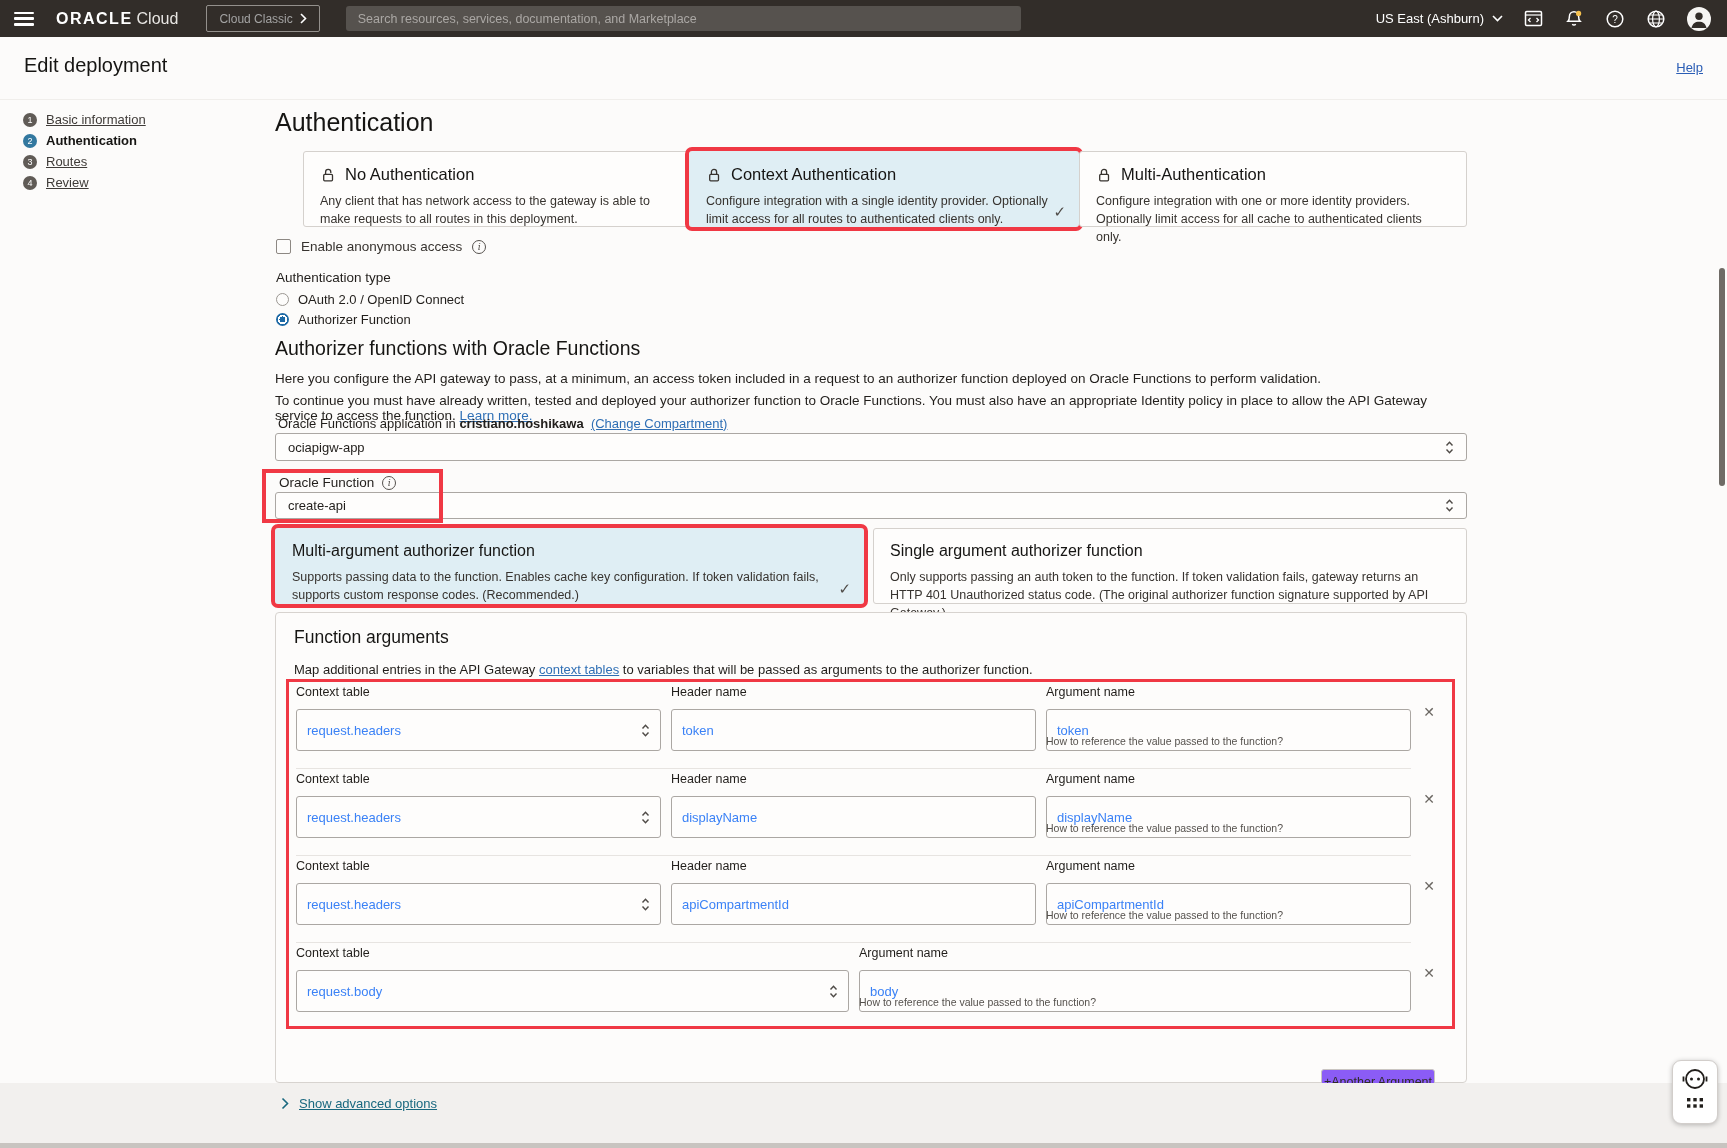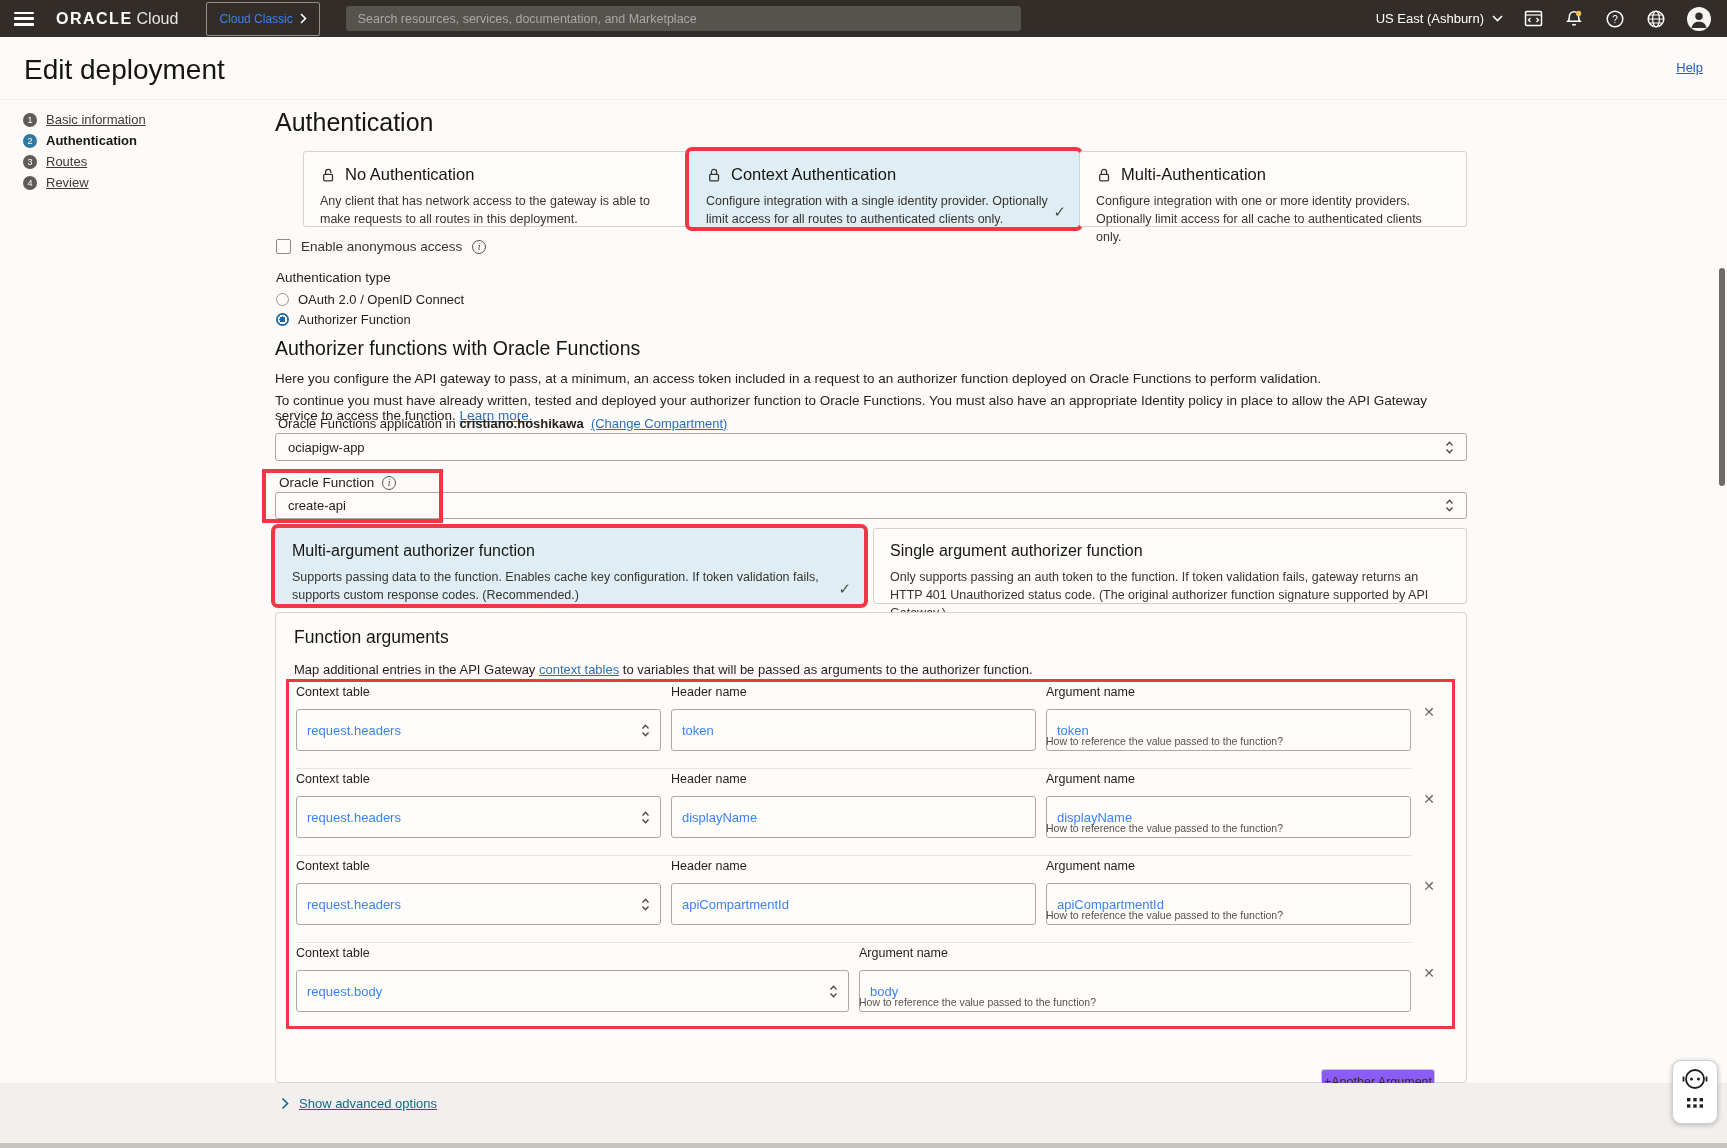--- a/index.html
+++ b/index.html
@@ -6,32 +6,32 @@
   body { font-family:"Liberation Sans", sans-serif; background:#e8e6e3; }
   .page { position:relative; width:1727px; height:1148px; overflow:hidden; background:#fcfbfa; color:#211e1b; }
 
   
   .topbar { position:absolute; left:0; top:0; width:1727px; height:37px; background:#322d29; display:flex; align-items:center; }
   .hamburger { width:20px; height:14px; margin-left:14px; display:flex; flex-direction:column; justify-content:space-between; cursor:pointer; }
   .hamburger div { height:2.5px; background:#fff; border-radius:1px; }
   .brand { margin-left:22px; color:#fff; font-size:16px; white-space:nowrap; }
   .brand .b1 { font-weight:bold; letter-spacing:1.5px; }
   .brand .b2 { font-weight:300; color:#e8e6e3; margin-left:4px; }
-  .cloud-classic { margin-left:28px; height:34px; display:flex; align-items:center; gap:7px; padding:0 12px; border:1px solid #93908c; border-radius:2px; color:#3b82f6; font-size:12px; cursor:pointer; }
+  .cloud-classic { margin-left:28px; height:27px; display:flex; align-items:center; gap:7px; padding:0 12px; border:1px solid #93908c; border-radius:2px; color:#a3a3a3; font-size:12px; cursor:pointer; }
   .search-wrap { margin-left:26px; }
   .search-input { width:675px; height:25px; background:#56524e; border:none; border-radius:3px; color:#d5d2cf; font-size:12.5px; padding:0 12px; font-family:"Liberation Sans", sans-serif; }
   .search-input::placeholder { color:#aaa7a4; }
   .topbar-right { margin-left:auto; display:flex; align-items:center; gap:21px; padding-right:16px; }
   .region { display:flex; align-items:center; gap:8px; color:#fff; font-size:13px; cursor:pointer; }
   .tb-icon { display:flex; align-items:center; justify-content:center; cursor:pointer; }
   .avatar-wrap { width:24px; height:24px; border-radius:50%; overflow:hidden; background:#f6f5f3; display:flex; align-items:flex-start; justify-content:center; cursor:pointer; }
 
   
   .pagehead { position:absolute; left:0; top:37px; width:1727px; height:63px; background:#fcfbfa; border-bottom:1px solid #f0eeeb; }
-  .page-title { position:absolute; left:24px; top:17px; font-size:28px; font-weight:400; color:#161513; }
+  .page-title { position:absolute; left:24px; top:17px; font-size:20px; font-weight:400; color:#161513; }
   .help-link { position:absolute; right:24px; top:23px; font-size:13px; color:#2a5db5; text-decoration:underline; cursor:pointer; }
 
   
   .steps { position:absolute; left:23px; top:109px; }
   .step { display:flex; align-items:center; height:21px; }
   .step-circle { width:14px; height:14px; border-radius:50%; background:#605b56; color:#fff; font-size:9px; display:flex; align-items:center; justify-content:center; flex:0 0 14px; }
   .step.active .step-circle { background:#33789f; }
   .step-label { margin-left:9px; font-size:13px; color:#3f3b38; text-decoration:underline; cursor:pointer; }
   .step.active .step-label { font-weight:bold; color:#161513; text-decoration:none; }
 

